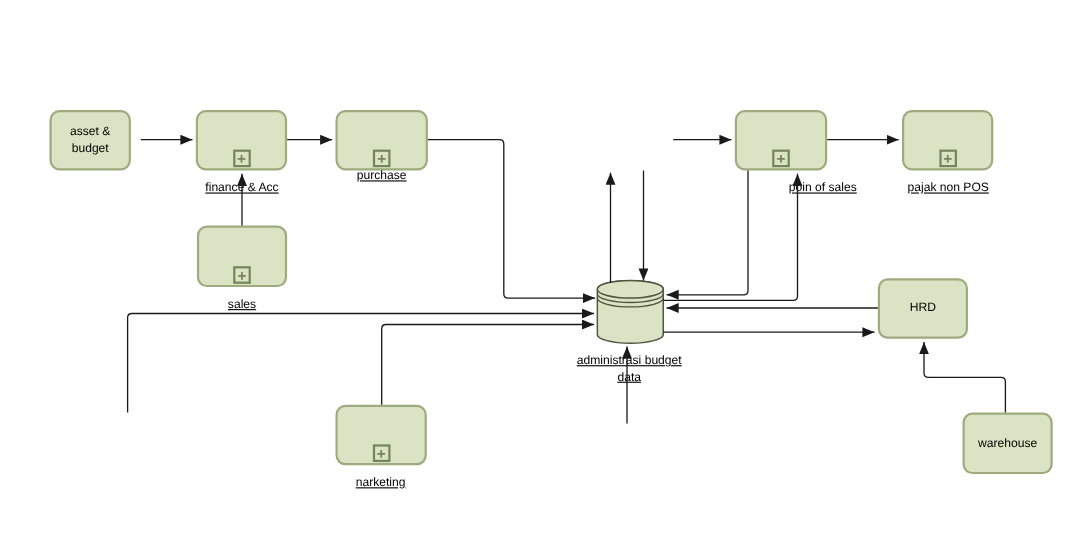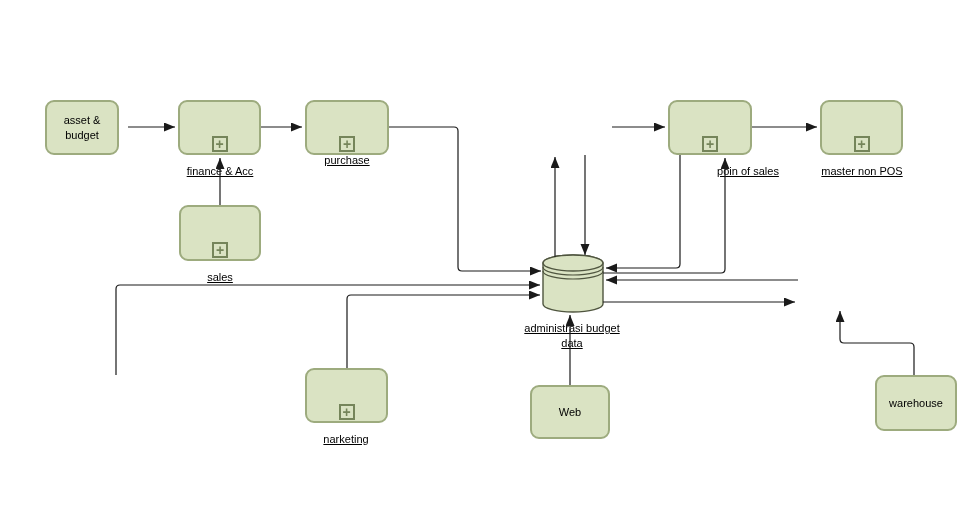--- a/index.html
+++ b/index.html
@@ -68,52 +68,52 @@
         <span class="plus-glyph">+</span>
       </span>
   </div>
   <div class="lbl" style="left:748px;top:165px">poin of sales</div>
 
   <div class="node" style="left:820px;top:100px;width:83px;height:55px">
     <span class="plus-icon">
         <span class="plus-glyph">+</span>
       </span>
   </div>
-  <div class="lbl" style="left:862px;top:165px">master non POS</div>
+  <div class="lbl" style="left:862px;top:165px">pajak non POS</div>
 
   <div class="node" style="left:179px;top:205px;width:82px;height:56px">
     <span class="plus-icon">
         <span class="plus-glyph">+</span>
       </span>
   </div>
   <div class="lbl" style="left:220px;top:271px">sales</div>
 
+  <div class="node" style="left:798px;top:253px;width:82px;height:55px">
+    <span class="inner-label">HRD</span>
+  </div>
 
   <div class="db-wrap" style="left:542px;top:254px">
     <svg width="62" height="60" viewBox="0 0 62 60">
       <path d="M1 9 L1 50 A30 8 0 0 0 61 50 L61 9 A30 8 0 0 0 1 9 Z" fill="#dae3c3" stroke="#4f553f" stroke-width="1.4"></path>
       <ellipse cx="31" cy="9" rx="30" ry="8" fill="#dae3c3" stroke="#4f553f" stroke-width="1.4"></ellipse>
       <path d="M1 13 A30 8 0 0 0 61 13" fill="none" stroke="#4f553f" stroke-width="1.2"></path>
       <path d="M1 17 A30 8 0 0 0 61 17" fill="none" stroke="#4f553f" stroke-width="1.2"></path>
     </svg>
   </div>
   <div class="lbl" style="left:572px;top:322px">administrasi budget</div>
   <div class="lbl" style="left:572px;top:337px">data</div>
 
 
   <div class="node" style="left:305px;top:368px;width:83px;height:55px">
     <span class="plus-icon">
         <span class="plus-glyph">+</span>
       </span>
   </div>
   <div class="lbl" style="left:346px;top:433px">narketing</div>
 
-  <div class="node" style="left:530px;top:385px;width:80px;height:54px">
-    <span class="inner-label">Web</span>
-  </div>
 
   <div class="node" style="left:875px;top:375px;width:82px;height:56px">
     <span class="inner-label">warehouse</span>
   </div>
 
   <svg id="edge-layer" width="975" height="507" viewBox="0 0 975 507">
     <defs>
       <marker id="arrowhead" markerUnits="userSpaceOnUse" markerWidth="12" markerHeight="10" refX="11" refY="4.5" orient="auto">
         <path d="M0 0 L11 4.5 L0 9 Z" fill="#1a1a1a"></path>
       </marker>

